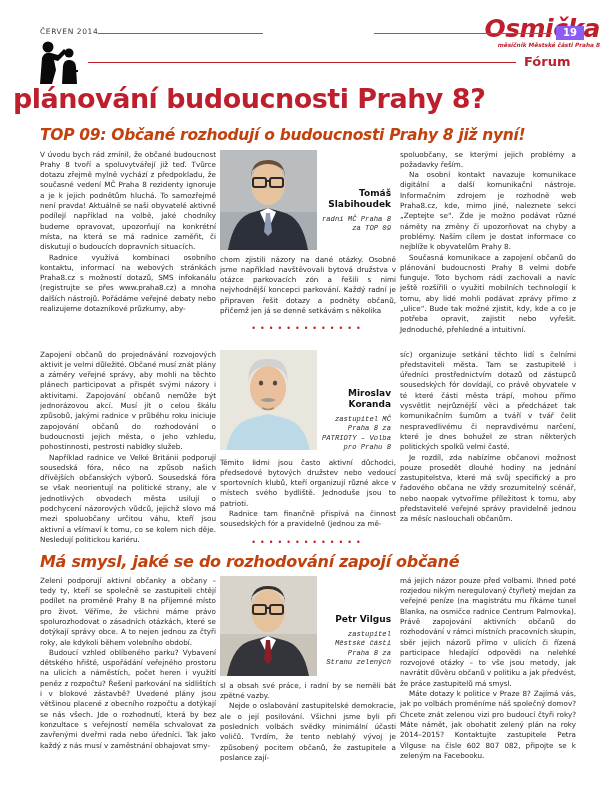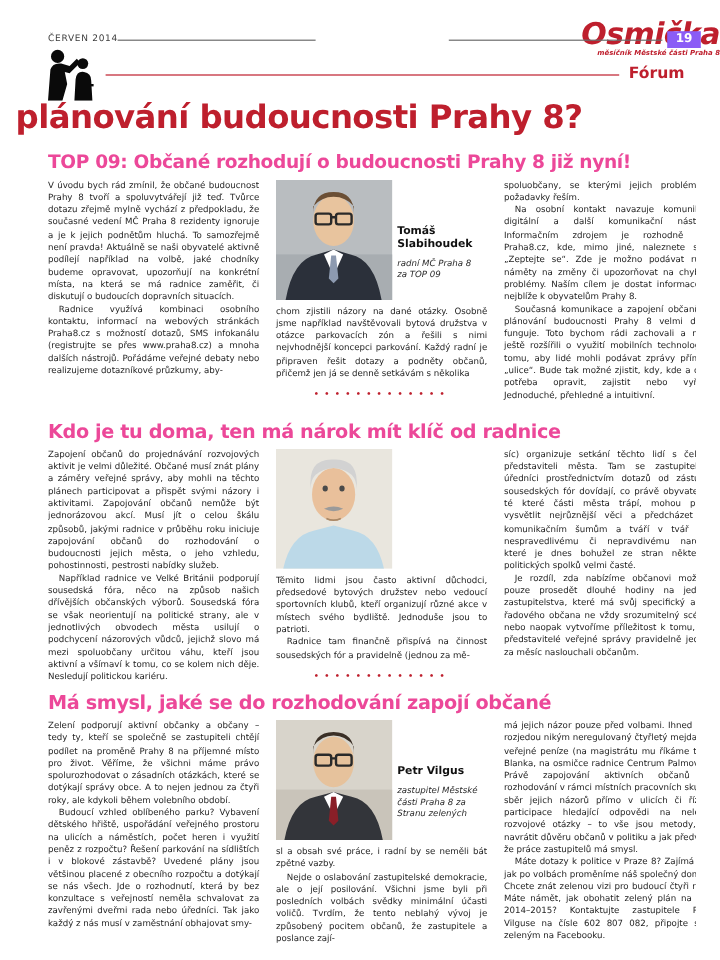--- a/index.html
+++ b/index.html
@@ -16,30 +16,30 @@
   .pagenum{position:absolute;left:556px;top:26px;width:28px;height:14px;background:#8b5cf6;
            color:#ffffff;font-size:10px;font-weight:bold;text-align:center;line-height:14px;}
   .forum-rule{position:absolute;left:88px;top:62px;width:428px;height:1px;background:#be1f2d;}
   .forum-tag{position:absolute;left:524px;top:54px;font-size:13px;font-weight:bold;color:#be1f2d;}
   .hdr-icon{position:absolute;left:38px;top:40px;}
   
   .main-headline{position:absolute;left:13px;top:84px;font-size:27px;font-weight:bold;
                  color:#be1f2d;letter-spacing:-0.5px;line-height:1.1;text-align:right;}
   
   .content{position:absolute;left:40px;top:126px;width:540px;}
-  .art-title{font-size:16px;font-weight:bold;color:#ec4899;margin:0 0 5px 0;line-height:1.2;letter-spacing:-0.3px;}
-  .cols{display:flex;gap:14px;overflow:hidden;margin-bottom:4px;}
+  .art-title{font-size:16px;font-weight:bold;color:#c2410c;margin:0 0 5px 0;line-height:1.2;letter-spacing:-0.3px;font-style:italic;}
+  .cols{display:flex;gap:4px;overflow:hidden;margin-bottom:4px;}
   .col{width:176px;flex:0 0 176px;}
   .col p{margin:0;font-size:7.2px;line-height:1.43;text-align:justify;}
   .col p.ind{text-indent:9px;}
   .photo-row{display:flex;margin-bottom:5px;}
   .photo{width:97px;height:100px;flex:0 0 97px;display:block;}
-  .caption{margin-left:4px;padding-top:38px;width:70px;}
+  .caption{margin-left:4px;padding-top:38px;width:70px;text-align:right;}
   .cap-name{font-size:9px;font-weight:bold;color:#111;line-height:1.25;}
-  .cap-role{font-size:7.2px;font-style:italic;color:#2b2b2b;line-height:1.3;margin-top:5px;}
+  .cap-role{font-size:7.2px;font-style:italic;color:#2b2b2b;line-height:1.3;margin-top:5px;font-family:Liberation Mono, monospace;}
   .dotsep{text-align:center;color:#be1f2d;font-size:8px;letter-spacing:4px;margin-top:8px;}
   .s1 .cols{height:196px;}
   .s2 .cols{height:198px;}
   .s3 .cols{height:196px;}
   .art-title.t1{font-size:15.5px;}
 </style>
 </head>
 <body>
 
 <div class="page">
@@ -105,40 +105,43 @@
         </div>
         <div class="col">
           <p>spoluobčany, se kterými jejich problémy a požadavky řeším.</p>
           <p class="ind">Na osobní kontakt navazuje komunikace digitální a další komunikační nástroje. Informačním zdrojem je rozhodně web Praha8.cz, kde, mimo jiné, naleznete sekci „Zeptejte se“. Zde je možno podávat různé náměty na změny či upozorňovat na chyby a problémy. Naším cílem je dostat informace co nejblíže k obyvatelům Prahy 8.</p>
           <p class="ind">Současná komunikace a zapojení občanů do plánování budoucnosti Prahy 8 velmi dobře funguje. Toto bychom rádi zachovali a navíc ještě rozšířili o využití mobilních technologií k tomu, aby lidé mohli podávat zprávy přímo z „ulice“. Bude tak možné zjistit, kdy, kde a co je potřeba opravit, zajistit nebo vyřešit. Jednoduché, přehledné a intuitivní.</p>
         </div>
       </div>
     </section>
 
     <section class="s2">
-      <h2 class="art-title">Kdo je tu doma, ten má nárok mít klíč od radnice</h2>
       <div class="cols">
         <div class="col">
           <p>Zapojení občanů do projednávání rozvojových aktivit je velmi důležité. Občané musí znát plány a záměry veřejné správy, aby mohli na těchto plánech participovat a přispět svými názory i aktivitami. Zapojování občanů nemůže být jednorázovou akcí. Musí jít o celou škálu způsobů, jakými radnice v průběhu roku iniciuje zapojování občanů do rozhodování o budoucnosti jejich města, o jeho vzhledu, pohostinnosti, pestrosti nabídky služeb.</p>
           <p class="ind">Například radnice ve Velké Británii podporují sousedská fóra, něco na způsob našich dřívějších občanských výborů. Sousedská fóra se však neorientují na politické strany, ale v jednotlivých obvodech města usilují o podchycení názorových vůdců, jejichž slovo má mezi spoluobčany určitou váhu, kteří jsou aktivní a všímaví k tomu, co se kolem nich děje. Nesledují politickou kariéru.</p>
         </div>
         <div class="col">
           <div class="photo-row">
             <svg class="photo" viewBox="0 0 97 100">
               <rect width="97" height="100" fill="#e9e6de"></rect>
               <path d="M6 100 Q12 72 32 68 L48 64 L64 68 Q84 72 90 100 Z" fill="#bcd9e8"></path>
               <ellipse cx="48" cy="38" rx="18" ry="22" fill="#e9c09b"></ellipse>
               <path d="M29 34 Q26 8 48 9 Q70 8 67 34 Q68 18 48 16 Q28 18 29 34 Z" fill="#d2d2d2"></path>
               <path d="M40 50 Q48 46 56 50 Q48 54 40 50 Z" fill="#9a9a9a"></path>
               <g fill="#4a4a4a">
                 <ellipse cx="41" cy="33" rx="2.2" ry="2.5"></ellipse>
                 <ellipse cx="55" cy="33" rx="2.2" ry="2.5"></ellipse>
               </g>
               <path d="M42 58 Q48 61 54 58" stroke="#a86" stroke-width="1.4" fill="none"></path>
             </svg>
+            <div class="caption">
+              <div class="cap-name">Miroslav Koranda</div>
+              <div class="cap-role">zastupitel MČ Praha 8 za PATRIOTY – Volba pro Prahu 8</div>
+            </div>
           </div>
           <p>Těmito lidmi jsou často aktivní důchodci, předsedové bytových družstev nebo vedoucí sportovních klubů, kteří organizují různé akce v místech svého bydliště. Jednoduše jsou to patrioti.</p>
           <p class="ind">Radnice tam finančně přispívá na činnost sousedských fór a pravidelně (jednou za mě-</p>
           <div class="dotsep">•••••••••••••</div>
         </div>
         <div class="col">
           <p>síc) organizuje setkání těchto lidí s čelními představiteli města. Tam se zastupitelé i úředníci prostřednictvím dotazů od zástupců sousedských fór dovídají, co právě obyvatele v té které části města trápí, mohou přímo vysvětlit nejrůznější věci a předcházet tak komunikačním šumům a tváří v tvář čelit nespravedlivému či nepravdivému narčení, které je dnes bohužel ze stran některých politických spolků velmi časté.</p>
           <p class="ind">Je rozdíl, zda nabízíme občanovi možnost pouze prosedět dlouhé hodiny na jednání zastupitelstva, které má svůj specifický a pro řadového občana ne vždy srozumitelný scénář, nebo naopak vytvoříme příležitost k tomu, aby představitelé veřejné správy pravidelně jednou za měsíc naslouchali občanům.</p>
         </div>
       </div>

